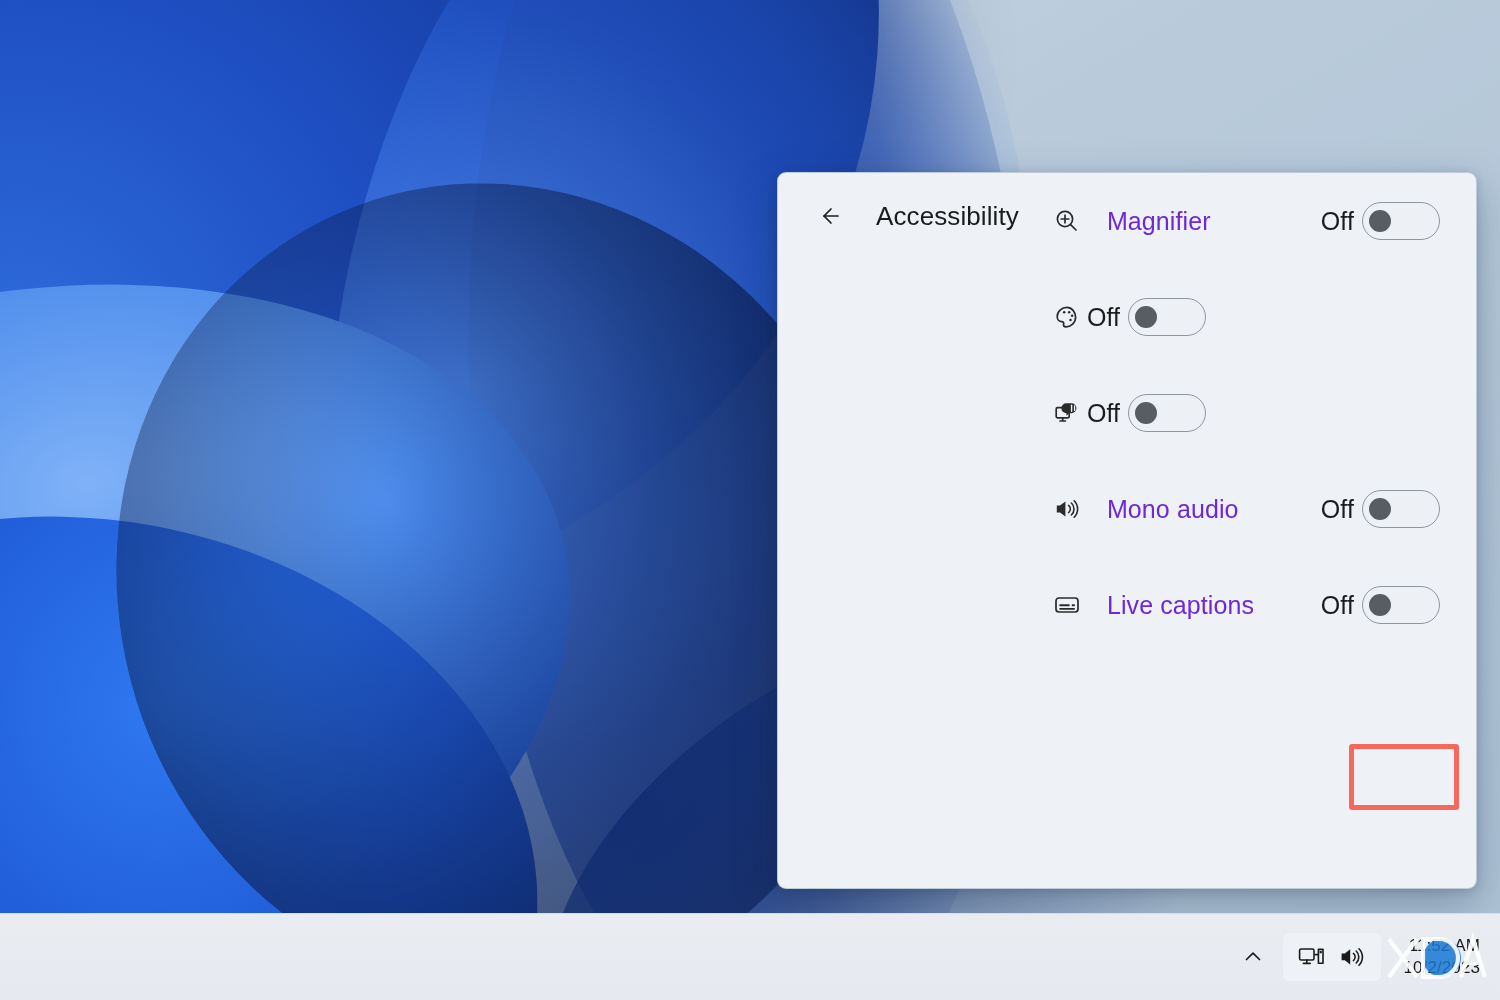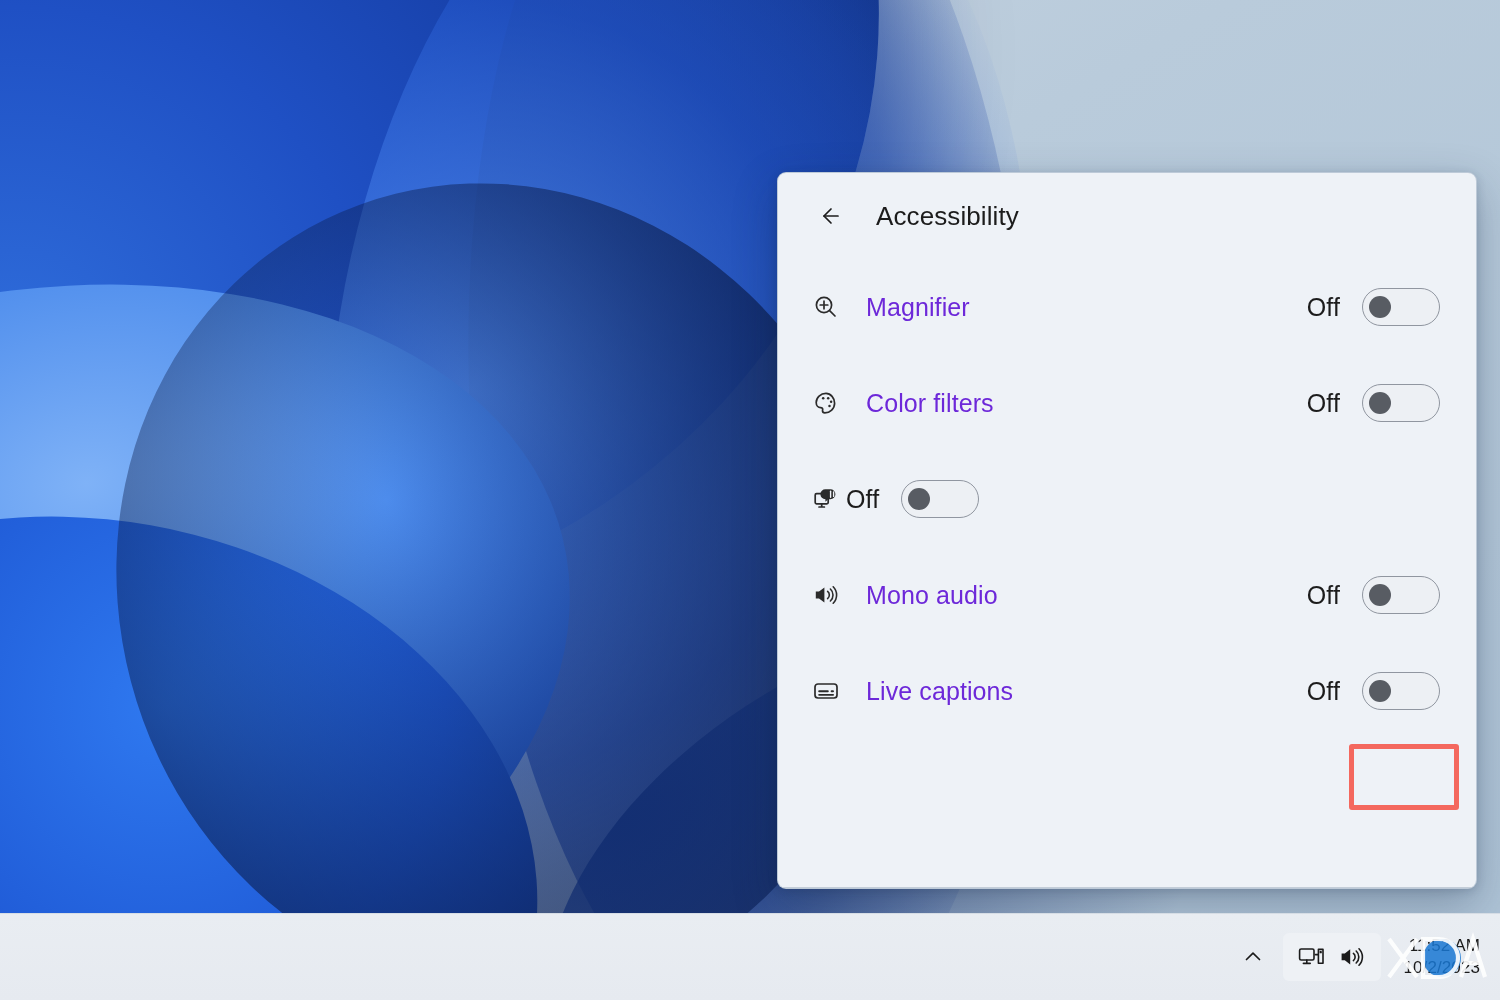--- a/index.html
+++ b/index.html
@@ -97,21 +97,21 @@
   }
 
   
   #panel {
     position:absolute; left:777px; top:172px; width:700px; height:717px;
     background:#eef2f7;
     border:1px solid rgba(180,195,210,.85);
     border-radius:9px;
     box-shadow:0 16px 44px rgba(20,40,70,.30), 0 2px 10px rgba(20,40,70,.18);
     overflow:hidden;
-    display:flex; flex-direction:column;
+    display:flex; flex-direction:row;
   }
   #panel-header {
     display:flex; align-items:center; height:86px; padding-left:28px; flex:0 0 auto;
   }
   #back-button {
     width:44px; height:44px; display:flex; align-items:center; justify-content:center;
     border-radius:5px; cursor:default;
   }
   #panel-title {
     font-size:26px; color:#1c1c1c; margin-left:26px; letter-spacing:.1px;
@@ -122,21 +122,21 @@
     display:flex; align-items:center; height:96px; padding:0 36px 0 28px;
   }
   .row-icon {
     width:40px; flex:0 0 40px; display:flex; align-items:center; justify-content:center;
     color:#2b2b2b;
   }
   .row-label {
     font-size:25px; color:#6d28d9; margin-left:20px; flex:1 1 auto; letter-spacing:.1px;
   }
   .row-state {
-    font-size:25px; color:#1c1c1c; margin-right:22px; letter-spacing:.1px;
+    font-size:25px; color:#1c1c1c; margin-right:8px; letter-spacing:.1px;
   }
 
   
   .toggle {
     position:relative; width:78px; height:38px; border-radius:19px; flex:0 0 78px;
   }
   .toggle.off {
     background:#edf0f4;
     border:1px solid #9096a0;
   }
@@ -222,21 +222,20 @@
       <div class="row">
         <div class="row-icon">
           <svg width="30" height="30" viewBox="0 0 30 30" fill="none">
             <path d="M15 5.4c-5.4 0-9.8 4-9.8 9 0 3.2 2 5.2 4.4 5.2 1.3 0 2.1.7 2.1 1.8 0 .5-.2.9-.2 1.4 0 1.2 1 2 2.3 2 5.3 0 9.8-4.2 9.8-9.6 0-5.2-3.9-9.8-8.6-9.8z" stroke="#2b2b2b" stroke-width="1.7" stroke-linejoin="round"></path>
             <circle cx="12.2" cy="10.3" r="1.25" fill="#2b2b2b"></circle>
             <circle cx="17.2" cy="10.2" r="1.25" fill="#2b2b2b"></circle>
             <circle cx="20.1" cy="13.8" r="1.25" fill="#2b2b2b"></circle>
             <circle cx="18.5" cy="18" r="1.25" fill="#2b2b2b"></circle>
           </svg>
         </div>
-        <div class="row-label">Color filters</div>
         <div class="row-state">Off</div>
         <div class="toggle off">
           <div class="knob"></div>
         </div>
       </div>
 
       <div class="row">
         <div class="row-icon">
           <svg width="30" height="30" viewBox="0 0 30 30" fill="none">
             <rect x="4.2" y="9.6" width="13" height="10.2" rx="1.3" stroke="#2b2b2b" stroke-width="1.7"></rect>

